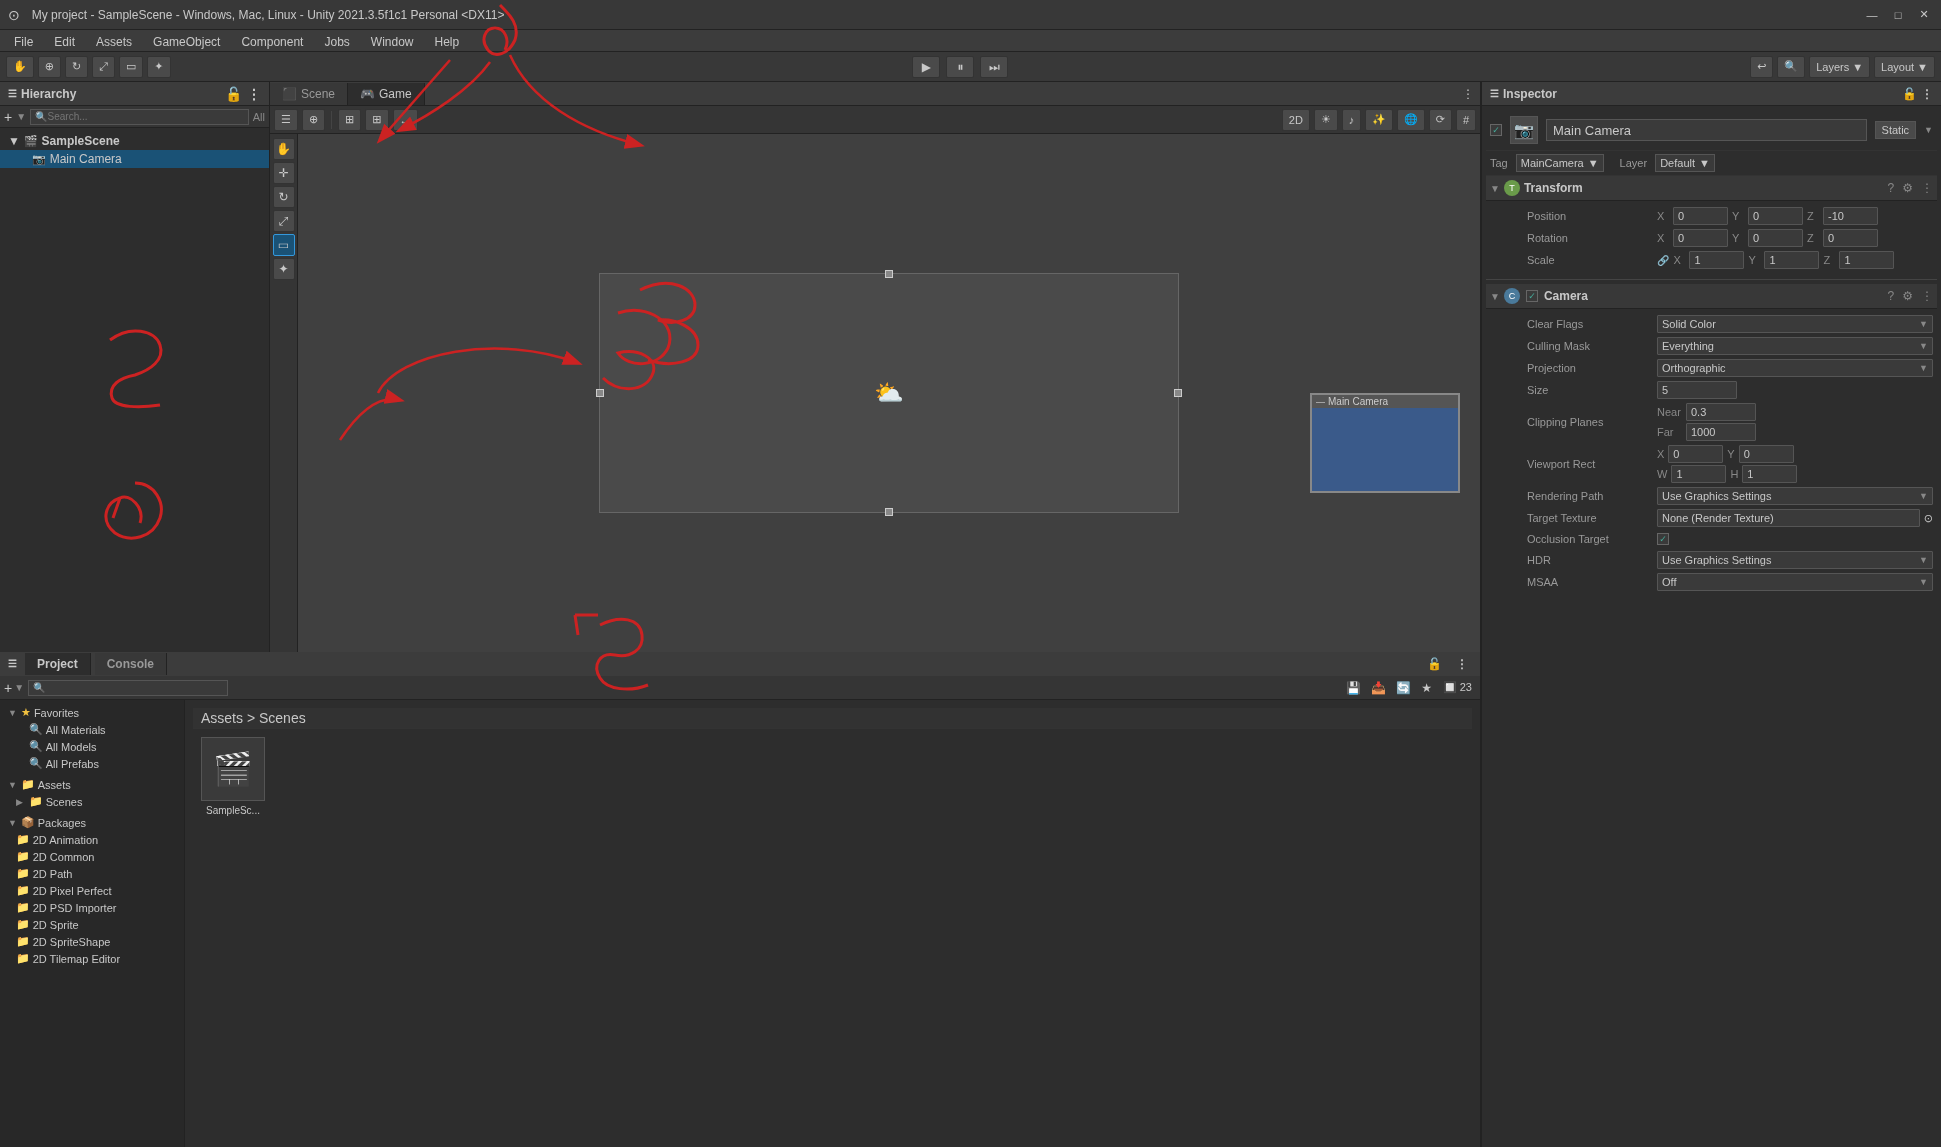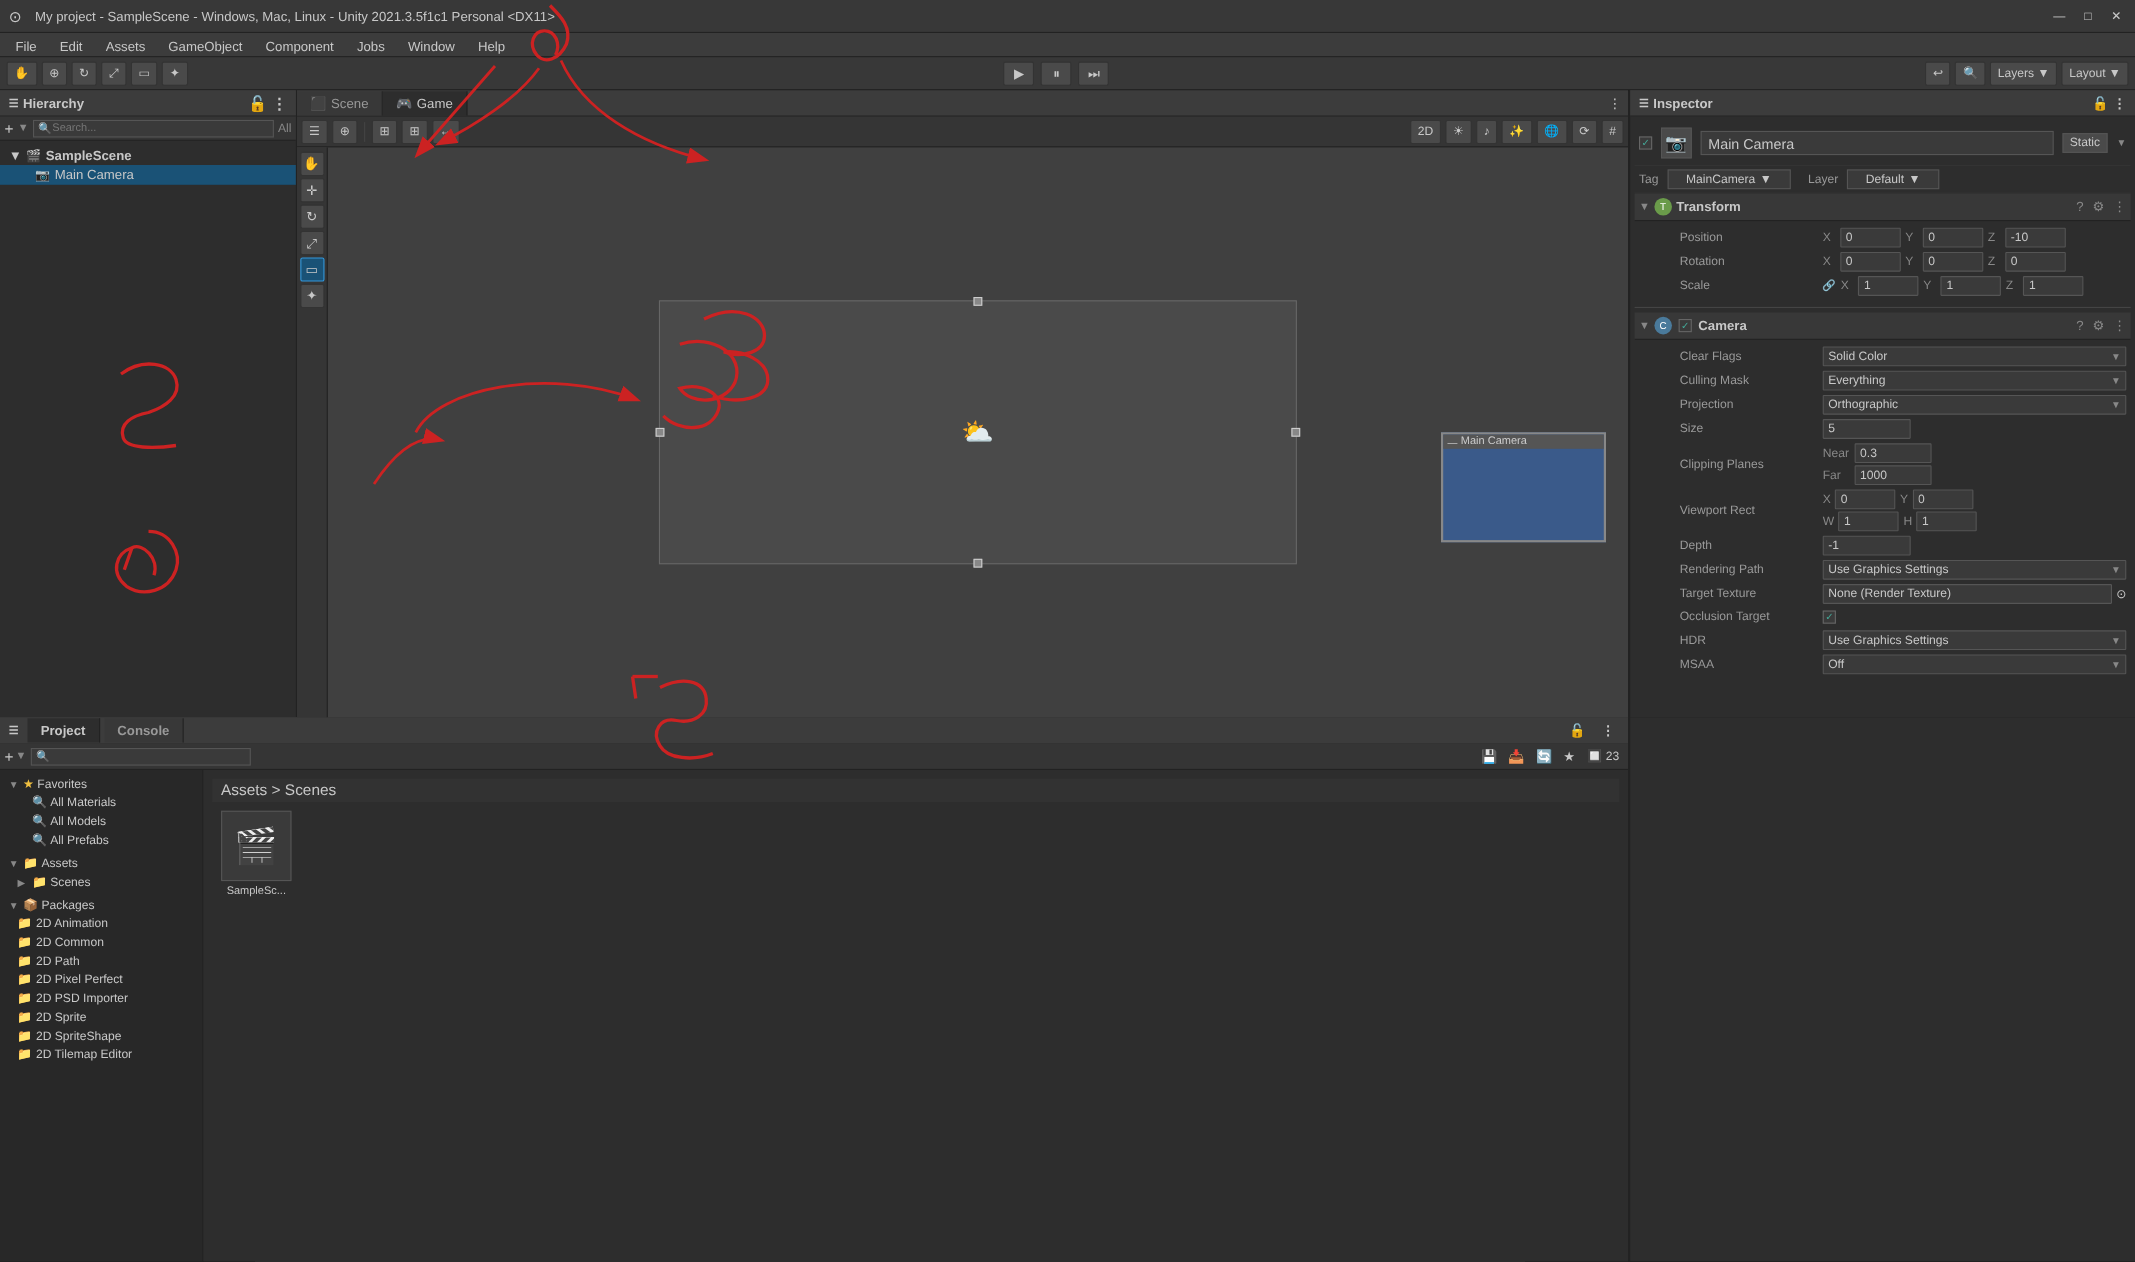--- a/index.html
+++ b/index.html
@@ -445,21 +445,21 @@
       padding: 3px 4px;
       gap: 8px;
       border-bottom: 1px solid #333;
     }
     .tag-label { font-size: 11px; color: #999; }
     .tag-dropdown {
       background: #3a3a3a;
       border: 1px solid #555;
       color: #c8c8c8;
       font-size: 11px;
-      padding: 1px 16px;
+      padding: 1px 4px;
       height: 18px;
       display: flex;
       align-items: center;
       gap: 4px;
       cursor: pointer;
     }
 
     
     .project-console-panel {
       flex: 1;
@@ -907,24 +907,20 @@
                 </div>
                 <div style="display:flex;align-items:center;gap:4px;">
                   <span style="font-size:11px;color:#888;">W</span>
                   <input type="text" class="prop-input prop-input-sm" value="1" style="">
                   <span style="font-size:11px;color:#888;">H</span>
                   <input type="text" class="prop-input prop-input-sm" value="1" style="">
                 </div>
               </div>
             </div>
 
-            <div class="prop-row">
-              <span class="prop-label">Depth</span>
-              <input type="text" class="prop-input" style="width: 80px;" value="-1">
-            </div>
 
             <div class="prop-row">
               <span class="prop-label">Rendering Path</span>
               <div class="dropdown-field prop-value">
                 <span>Use Graphics Settings</span>
                 <span class="dropdown-arrow">▼</span>
               </div>
             </div>
 
             <div class="prop-row">

